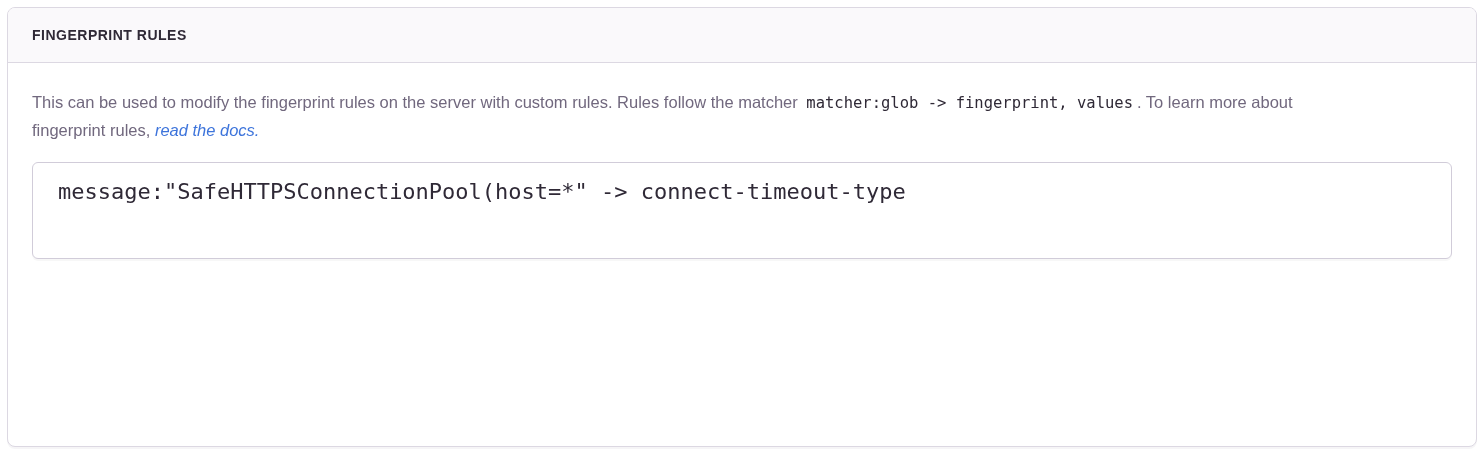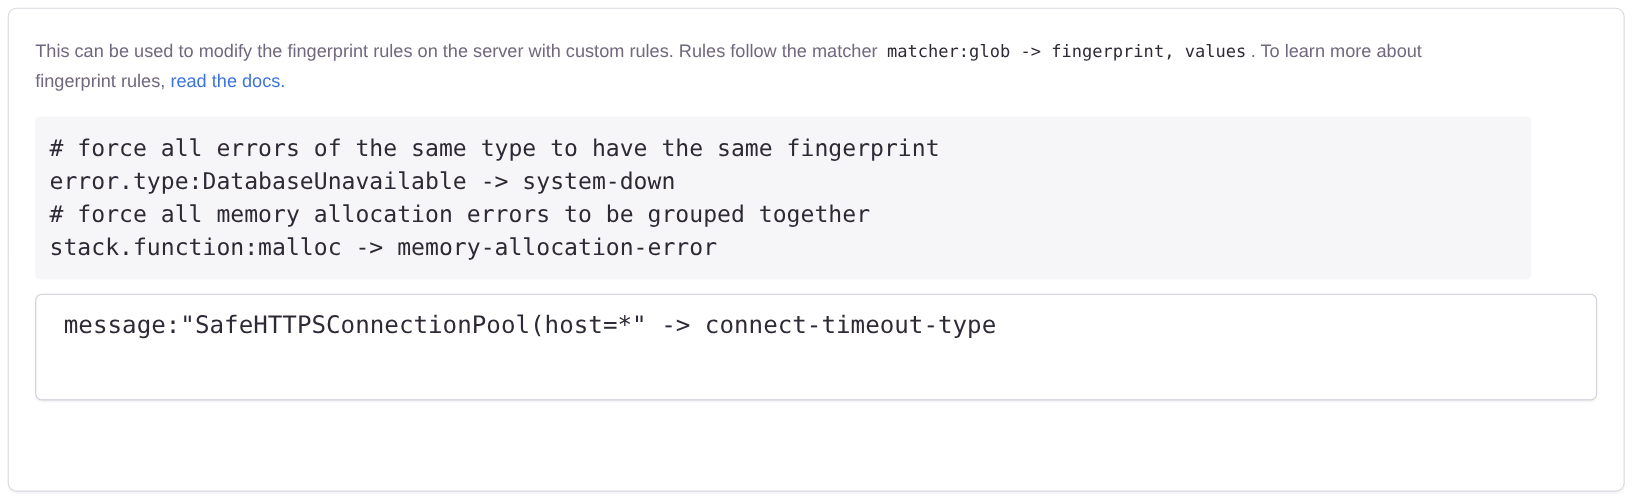--- a/index.html
+++ b/index.html
@@ -57,20 +57,21 @@
     font-family: "DejaVu Sans Mono", monospace;
     font-size: 15.5px;
     color: var(--code_text);
     padding: 0 4px;
     text-align: center;
   }
   .docs-link{
     color: var(--link_blue);
     text-decoration: none;
     cursor: pointer;
+    font-style: italic;
   }
   .example-pre{
     margin: 0 60px 13px 0;
     padding: 14px 13px;
     background: var(--code_block_bg);
     border-radius: 4px;
     font-family: "DejaVu Sans Mono", monospace;
     font-size: 21px;
     line-height: 30px;
     color: var(--code_text);
@@ -93,26 +94,25 @@
     white-space: pre;
     overflow: hidden;
     resize: none;
     outline: none;
   }
 </style>
 </head>
 <body>
 
 <section class="panel">
+  <header class="panel-header">
+    <span class="panel-title">FINGERPRINT RULES</span>
+  </header>
 
   <div class="panel-body">
     <p class="description">
       <span>This can be used to modify the fingerprint rules on the server with custom rules. Rules follow the matcher </span><code class="inline-code">matcher:glob -&gt; fingerprint, values</code><span>. To learn more about fingerprint rules, </span><a class="docs-link">read the docs.</a>
     </p>
 
-    <pre class="example-pre"># force all errors of the same type to have the same fingerprint
-error.type:DatabaseUnavailable -&gt; system-down
-# force all memory allocation errors to be grouped together
-stack.function:malloc -&gt; memory-allocation-error</pre>
 
     <textarea class="rules-textarea" spellcheck="false" style="">message:"SafeHTTPSConnectionPool(host=*" -&gt; connect-timeout-type</textarea>
   </div>
 </section>
 
 </body></html>

